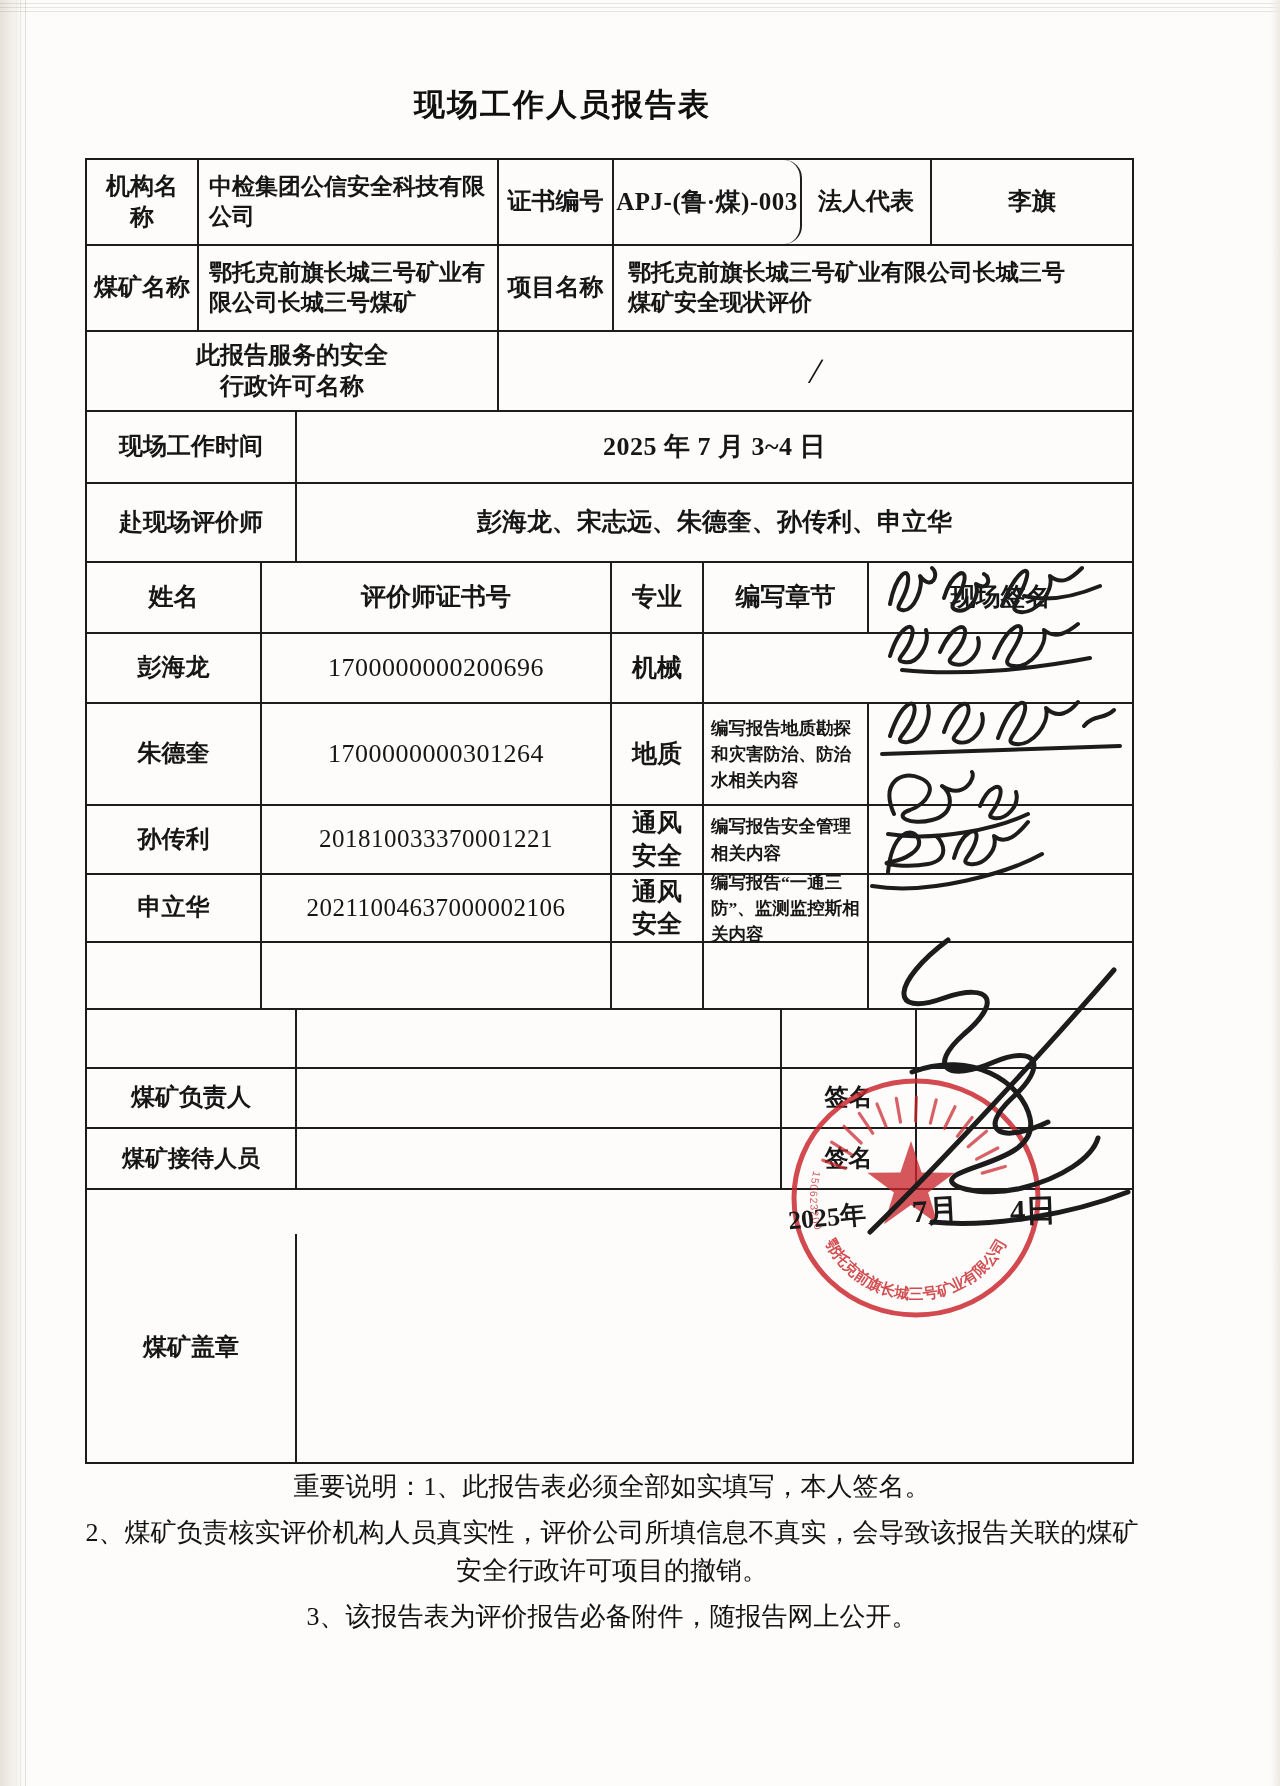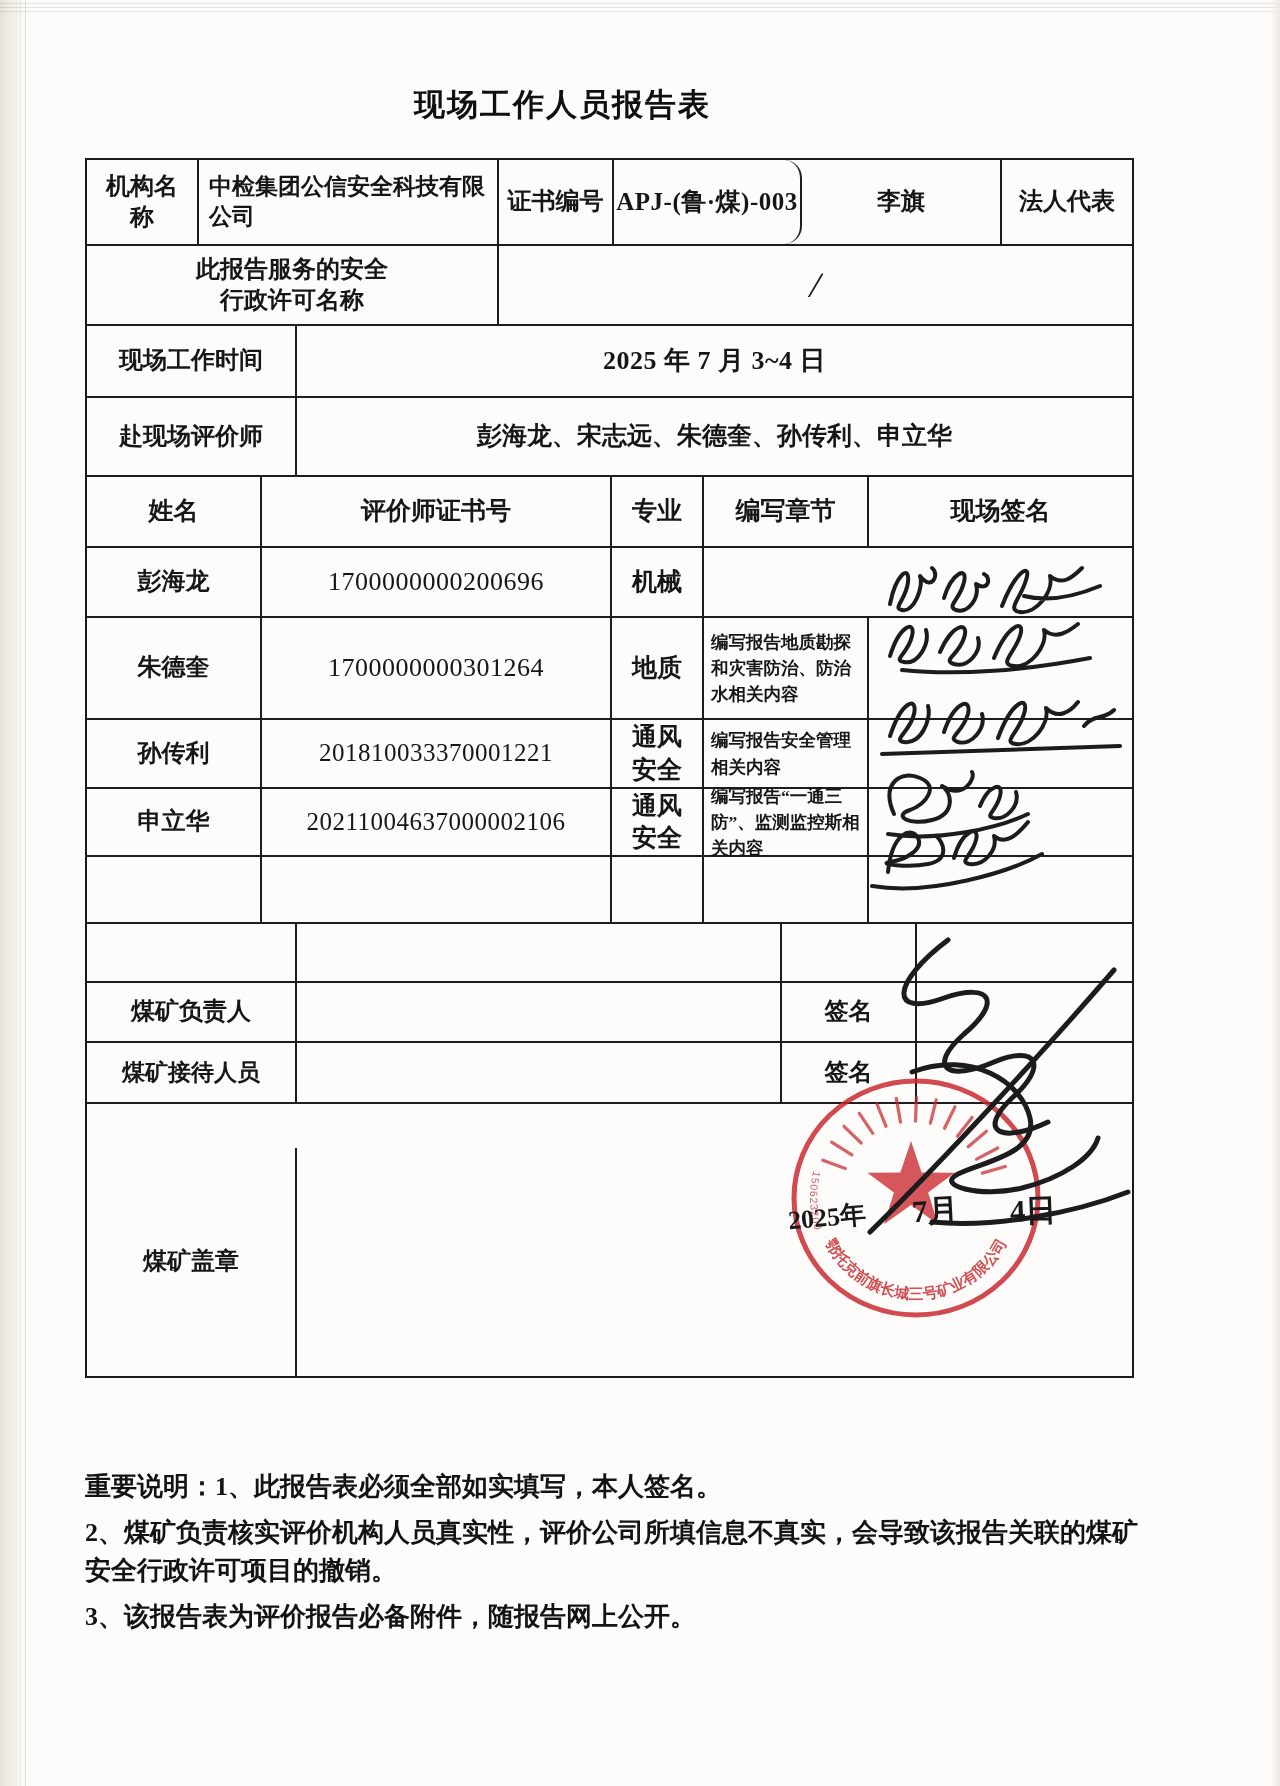--- a/index.html
+++ b/index.html
@@ -40,45 +40,55 @@
   .chap{font-size:17.5px;line-height:1.5;font-weight:bold;justify-content:flex-start;text-align:left;padding:4px 7px;}
   .major{font-size:25px;padding:0 10px;}
   .slash{font-size:36px;font-style:italic;font-weight:normal;transform:rotate(3deg);}
   .wrapA{display:inline-block;width:288px;font-size:23px;}
   .wrapB{display:inline-block;width:438px;font-size:23px;}
   .sig{position:absolute;z-index:3;pointer-events:none;}
   .sig path{fill:none;stroke:#1c1c1c;stroke-linecap:round;stroke-linejoin:round;}
   .stamp{position:absolute;left:785px;top:1075px;z-index:2;opacity:.90;pointer-events:none;}
   .stamp-date{position:absolute;z-index:4;color:#191919;font-weight:600;pointer-events:none;white-space:nowrap;}
   .notes{position:absolute;left:85px;top:1468px;width:1054px;z-index:1;}
-  .notes p{margin:0 0 8px 0;font-size:26px;font-weight:bold;line-height:1.46;color:#131313;}
+  .notes p{margin:0 0 8px 0;font-size:26px;font-weight:normal;line-height:1.46;color:#131313;text-align:center;}
 </style>
 </head>
 <body>
 
 <div class="page">
   <div class="edge-left"></div>
   <div class="edge-top"></div>
   <div class="edge-right"></div>
 
   <div class="title">现场工作人员报告表</div>
 
   <div class="doc-table">
 
     <div class="row" style="height:84px">
       <div class="cell" style="width:112px;padding:4px 8px">机构名称</div>
       <div class="cell left" style="width:300px;padding:4px 10px">
           <span class="wrapA">中检集团公信安全科技有限公司</span>
         </div>
       <div class="cell" style="width:115px;padding:4px 2px">证书编号</div>
       <div class="cell code" style="width:188px;padding:4px 2px">APJ-(鲁·煤)-003</div>
+      <div class="cell" style="width:130px;padding:4px 2px">法人代表</div>
       <div class="cell" style="width:200px">李旗</div>
-      <div class="cell" style="width:130px;padding:4px 2px">法人代表</div>
-    </div>
-
+    </div>
+
+    <div class="row" style="height:84px">
+      <div class="cell" style="width:112px;padding:4px 2px">煤矿名称</div>
+      <div class="cell left" style="width:300px;padding:4px 10px">
+          <span class="wrapA">鄂托克前旗长城三号矿业有限公司长城三号煤矿</span>
+        </div>
+      <div class="cell" style="width:115px;padding:4px 2px">项目名称</div>
+      <div class="cell left" style="width:518px;padding:4px 14px">
+          <span class="wrapB">鄂托克前旗长城三号矿业有限公司长城三号煤矿安全现状评价</span>
+        </div>
+    </div>
 
     <div class="row" style="height:78px">
       <div class="cell col" style="width:412px">
         <span>此报告服务的安全</span>
         <span>行政许可名称</span>
       </div>
       <div class="cell" style="width:633px">
           <span class="slash">/</span>
         </div>
     </div>

